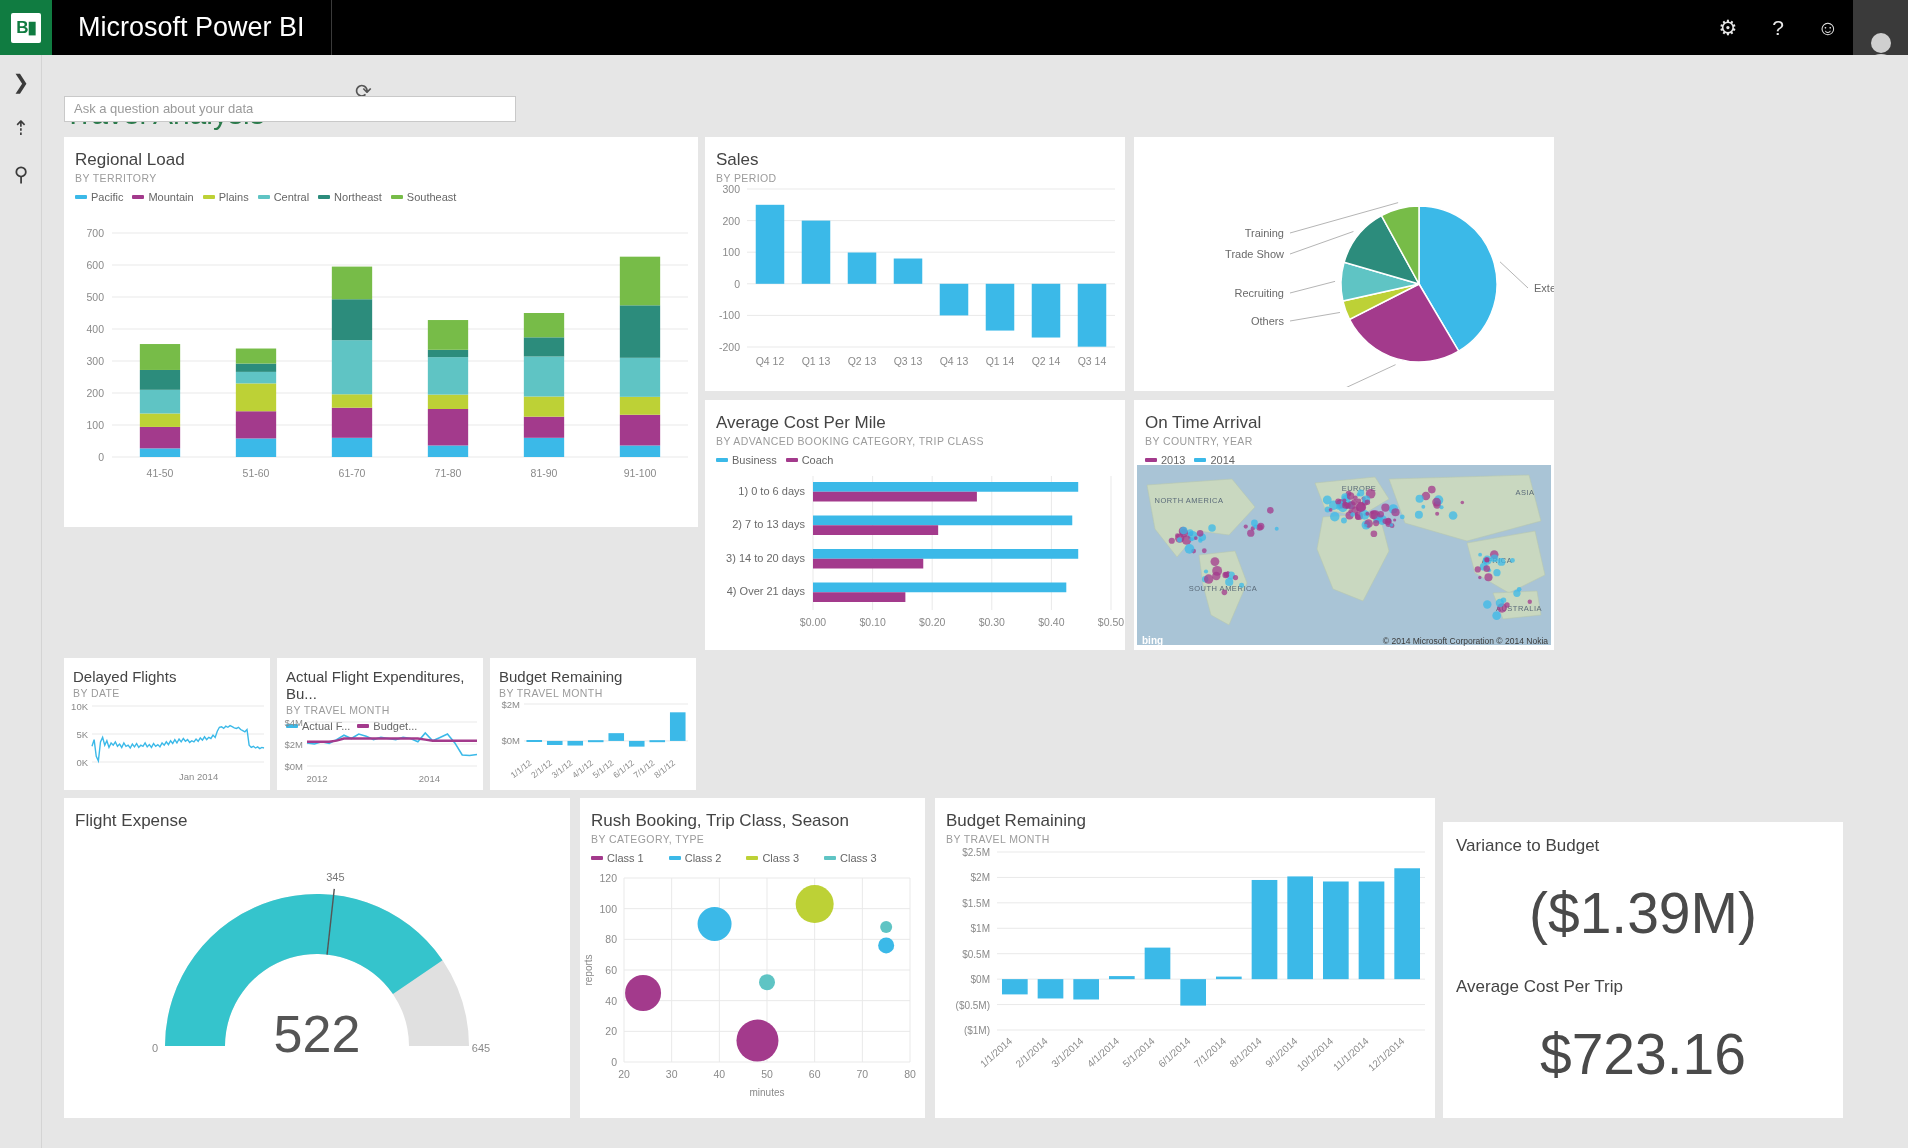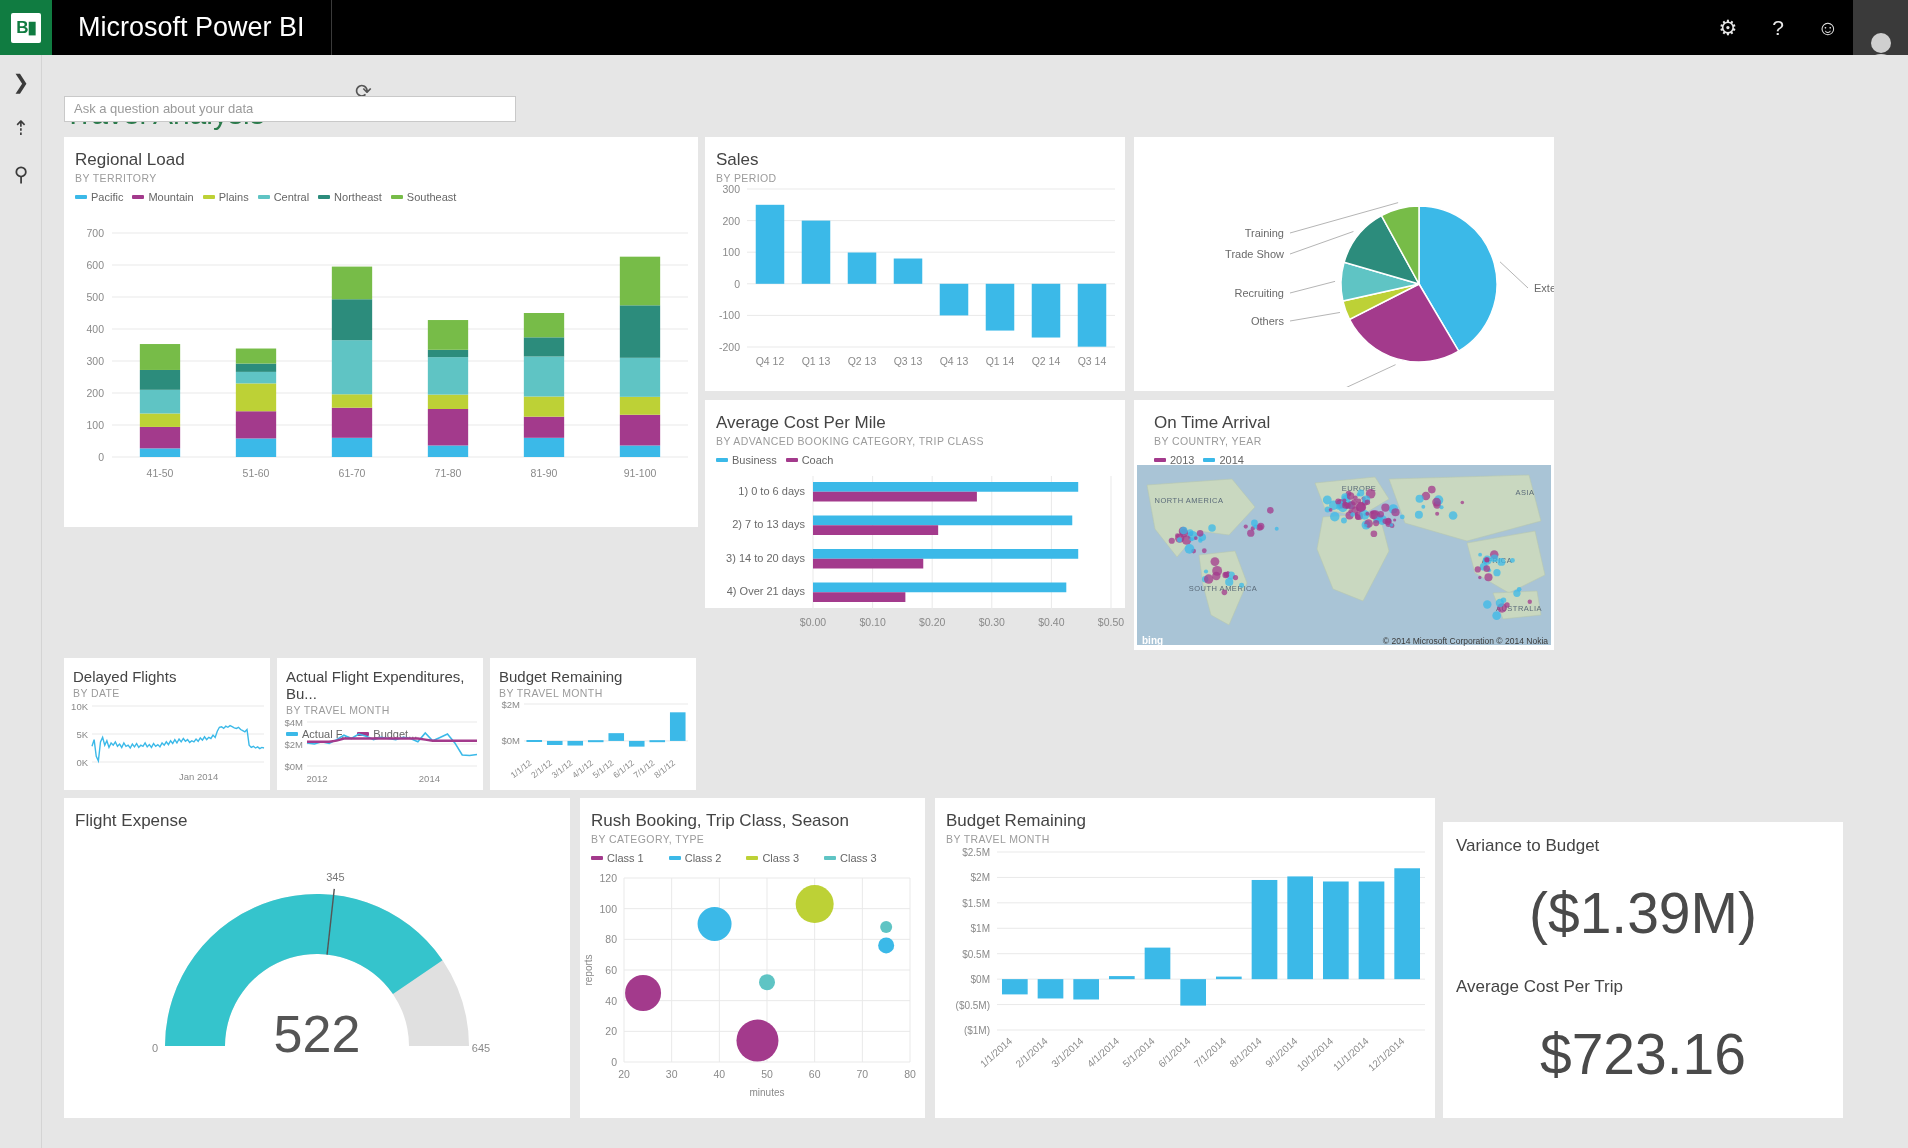--- a/index.html
+++ b/index.html
@@ -248,21 +248,21 @@
       <text x="150" y="115" font-size="11" fill="#6a6a6a" text-anchor="end">Recruiting</text>
       <path d="M285,102 L210.09709251719846,80.23869372894012 A78,78 0 0 1 247.42321342006622,33.648078956578644 Z" fill="#2C8C7C" stroke="#fff" stroke-width="1.5"></path>
       <path d="M219.4438457835803,49.479616867800765 L156,72" stroke="#b5b5b5" fill="none" stroke-width="1"></path>
       <text x="150" y="76" font-size="11" fill="#6a6a6a" text-anchor="end">Trade Show</text>
       <path d="M285,102 L247.42321342006622,33.648078956578644 A78,78 0 0 1 285,24 Z" fill="#77BC48" stroke="#fff" stroke-width="1.5"></path>
       <path d="M264.11004947815223,20.639014465194975 L156,51" stroke="#b5b5b5" fill="none" stroke-width="1"></path>
       <text x="150" y="55" font-size="11" fill="#6a6a6a" text-anchor="end">Training</text>
     </svg>
 </div>
 
-<div class="tile" style="left:705px;top:400px;width:420px;height:208px;">
+<div class="tile" style="left:705px;top:400px;width:420px;height:250px;">
   <div style="padding:13px 0 0 11px;">
     <div class="t-title">Average Cost Per Mile</div>
     <div class="t-sub">BY ADVANCED BOOKING CATEGORY, TRIP CLASS</div>
     <div class="legend" id="acpm-legend">
         <div class="lg">
           <span class="sw" style="background: rgb(59, 185, 232);"></span>
           <span>Business</span>
         </div>
         <div class="lg">
           <span class="sw" style="background: rgb(163, 58, 140);"></span>
@@ -291,21 +291,21 @@
       <text x="100" y="58.25" font-size="11" fill="#6a6a6a" text-anchor="end">2) 7 to 13 days</text>
       <rect x="108" y="79" width="265.22" height="9.75" fill="#3BB9E8"></rect>
       <rect x="108" y="88.75" width="110.26" height="9.75" fill="#A33A8C"></rect>
       <text x="100" y="91.75" font-size="11" fill="#6a6a6a" text-anchor="end">3) 14 to 20 days</text>
       <rect x="108" y="112.5" width="253.29999999999998" height="9.75" fill="#3BB9E8"></rect>
       <rect x="108" y="122.25" width="92.38" height="9.75" fill="#A33A8C"></rect>
       <text x="100" y="125.25" font-size="11" fill="#6a6a6a" text-anchor="end">4) Over 21 days</text>
     </svg>
 </div>
 
-<div class="tile" style="left:1134px;top:400px;width:420px;height:250px;padding-left:9px;">
+<div class="tile" style="left:1134px;top:400px;width:420px;height:250px;">
   <div style="padding:13px 0 0 11px;">
     <div class="t-title">On Time Arrival</div>
     <div class="t-sub">BY COUNTRY, YEAR</div>
     <div class="legend" id="map-legend">
         <div class="lg">
           <span class="sw" style="background: rgb(163, 58, 140);"></span>
           <span>2013</span>
         </div>
         <div class="lg">
           <span class="sw" style="background: rgb(59, 185, 232);"></span>
@@ -499,21 +499,21 @@
       <text x="24" y="7.5" font-size="9.5" fill="#8a8a8a" text-anchor="end">10K</text>
       <path d="M28,44.32 30.123456790123456,37.599999999999994 32.24691358024691,54.4 34.37037037037037,58.88 36.49382716049383,39.84 38.617283950617285,35.36 40.74074074074074,43.2 42.864197530864196,38.72 44.98765432098766,45.44 47.111111111111114,40.959999999999994 49.23456790123457,43.2 51.358024691358025,39.84 53.48148148148148,44.32 55.60493827160494,42.08 57.72839506172839,45.44 59.851851851851855,40.959999999999994 61.97530864197531,44.32 64.09876543209876,43.2 66.22222222222223,46 68.34567901234568,42.08 70.46913580246914,44.879999999999995 72.5925925925926,41.519999999999996 74.71604938271605,45.44 76.8395061728395,43.2 78.96296296296296,44.32 81.08641975308643,40.959999999999994 83.20987654320987,44.879999999999995 85.33333333333334,42.64 87.45679012345678,45.44 89.58024691358025,41.519999999999996 91.70370370370371,44.32 93.82716049382717,42.64 95.95061728395062,44.879999999999995 98.07407407407408,40.959999999999994 100.19753086419753,43.2 102.32098765432099,39.84 104.44444444444444,42.64 106.5679012345679,38.72 108.69135802469137,41.519999999999996 110.81481481481482,37.599999999999994 112.93827160493828,40.959999999999994 115.06172839506173,37.040000000000006 117.18518518518519,39.84 119.30864197530865,36.480000000000004 121.4320987654321,39.28 123.55555555555556,37.599999999999994 125.67901234567901,40.400000000000006 127.80246913580247,38.72 129.92592592592592,39.84 132.0493827160494,37.040000000000006 134.17283950617286,39.28 136.2962962962963,35.92 138.41975308641975,38.16 140.54320987654322,34.8 142.66666666666669,37.599999999999994 144.79012345679013,35.36 146.91358024691357,36.480000000000004 149.03703703703704,33.120000000000005 151.1604938271605,35.36 153.28395061728395,29.199999999999996 155.40740740740742,25.28 157.53086419753086,24.72 159.65432098765433,26.4 161.77777777777777,24.159999999999997 163.90123456790124,25.28 166.0246913580247,23.6 168.14814814814815,24.72 170.27160493827162,25.840000000000003 172.39506172839506,26.4 174.51851851851853,25.28 176.64197530864197,27.520000000000003 178.76543209876544,28.639999999999997 180.88888888888889,29.759999999999998 183.01234567901236,27.520000000000003 185.1358024691358,43.2 187.25925925925927,45.44 189.38271604938274,44.32 191.50617283950618,46 193.62962962962965,44.879999999999995 195.7530864197531,46.56 197.87654320987656,45.44 200,46 " stroke="#3BB9E8" fill="none" stroke-width="1.4"></path>
       <text x="134.64" y="78" font-size="9.5" fill="#8a8a8a" text-anchor="middle">Jan 2014</text>
     </svg>
 </div>
 
 <div class="tile" style="left:277px;top:658px;width:206px;height:132px;">
   <div style="padding:10px 0 0 9px;">
     <div class="t-title" style="font-size:15px;">Actual Flight Expenditures, Bu...</div>
     <div class="t-sub">BY TRAVEL MONTH</div>
-    <div class="legend" style="margin-top:12px;gap:7px;text-align:center;" id="afe-legend">
+    <div class="legend" style="margin-top:4px;gap:7px;text-align:center;" id="afe-legend">
         <div class="lg">
           <span class="sw" style="background: rgb(59, 185, 232);"></span>
           <span>Actual F...</span>
         </div>
         <div class="lg">
           <span class="sw" style="background: rgb(163, 58, 140);"></span>
           <span>Budget...</span>
         </div>
       </div>
   </div>

